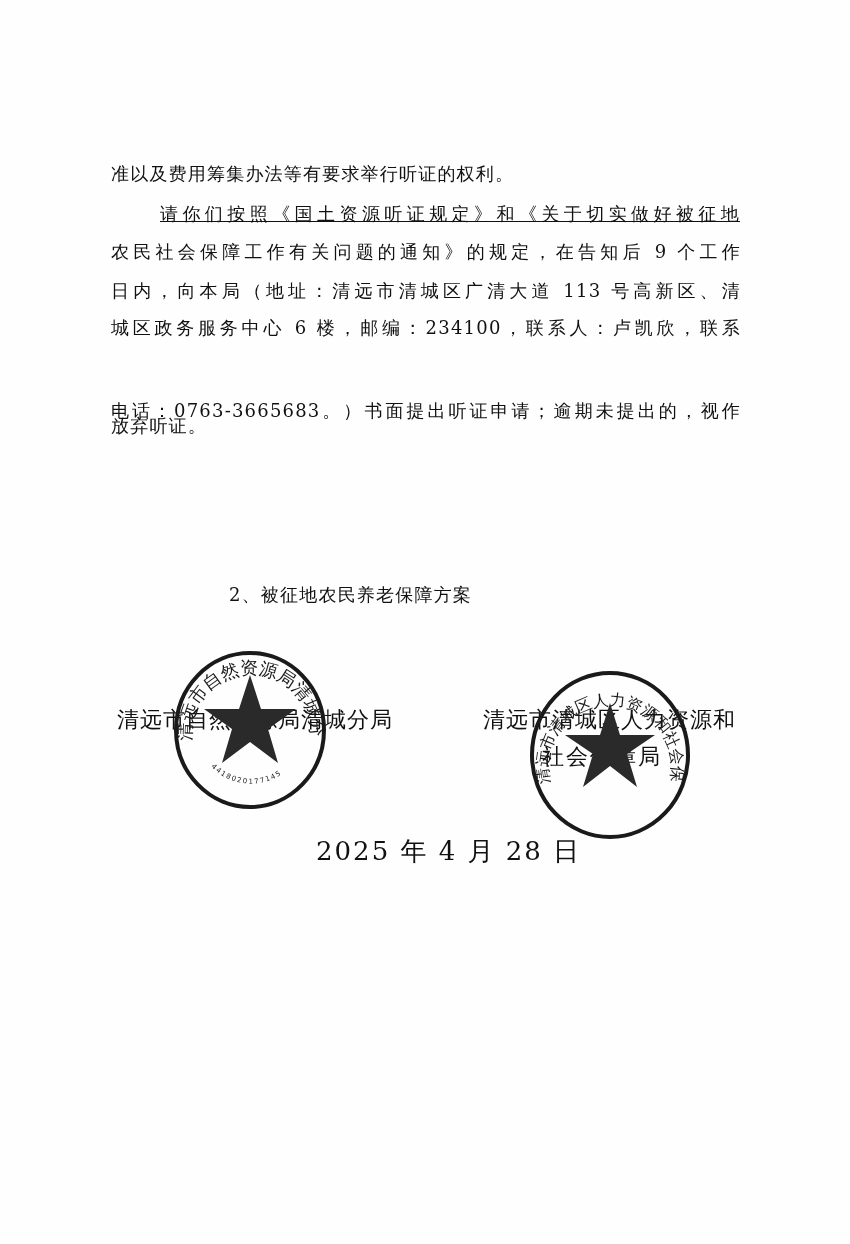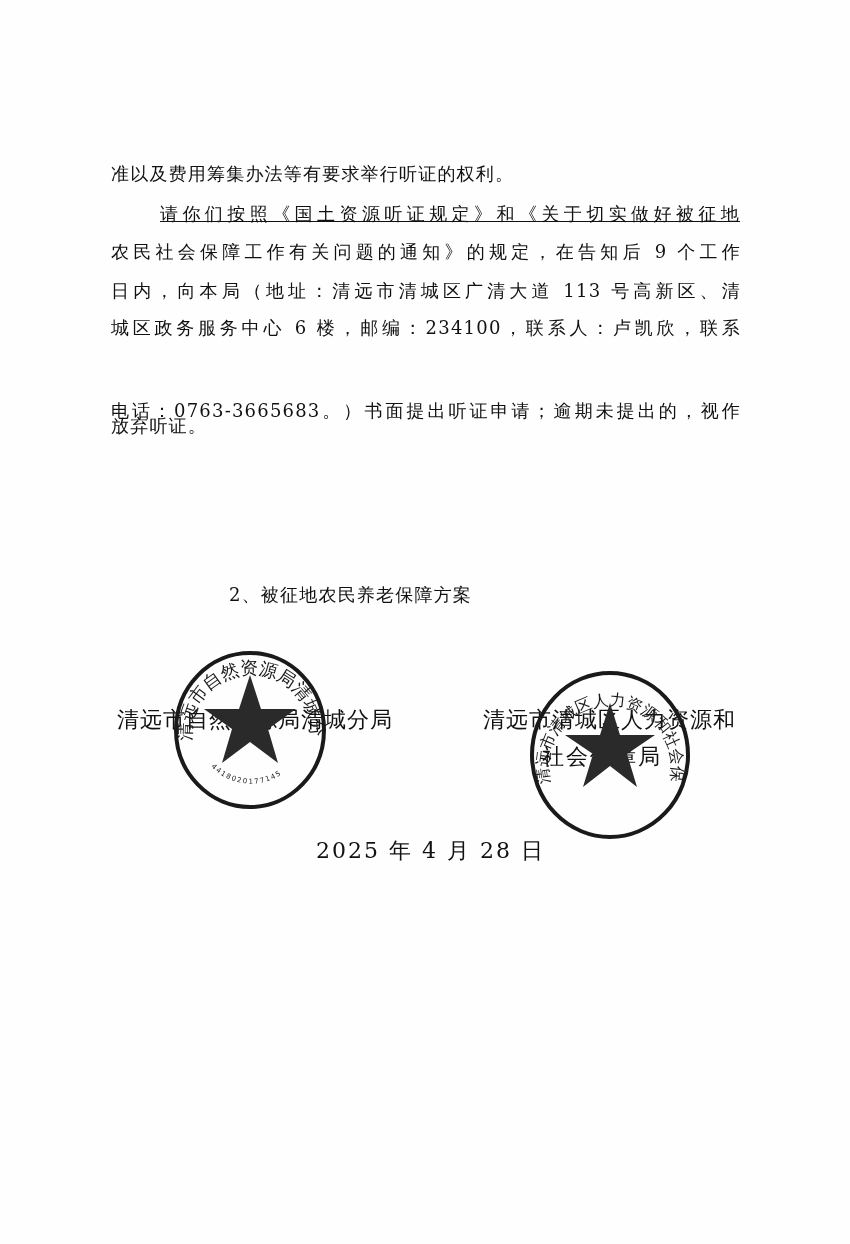--- a/index.html
+++ b/index.html
@@ -14,21 +14,21 @@
     font-size: 18px; line-height: 28px; white-space: nowrap;
     letter-spacing: 1.2px;
   }
   .justify { text-align: justify; text-align-last: justify; }
   .indent { left: 160px; width: 580px; text-decoration: underline; }
   .sig {
     position: absolute; font-size: 22px; line-height: 28px; white-space: nowrap;
     letter-spacing: 1px; z-index: 2;
   }
   .date {
-    position: absolute; left: 316px; top: 837px; font-size: 22px; line-height: 28px;
+    position: absolute; left: 316px; top: 837px; font-size: 26px; line-height: 28px;
     letter-spacing: 2px; white-space: nowrap;
   }
   .seal {
     position: absolute; z-index: 3; pointer-events: none;
   }
   .seal svg { display: block; }
 </style>
 </head>
 <body>
 

